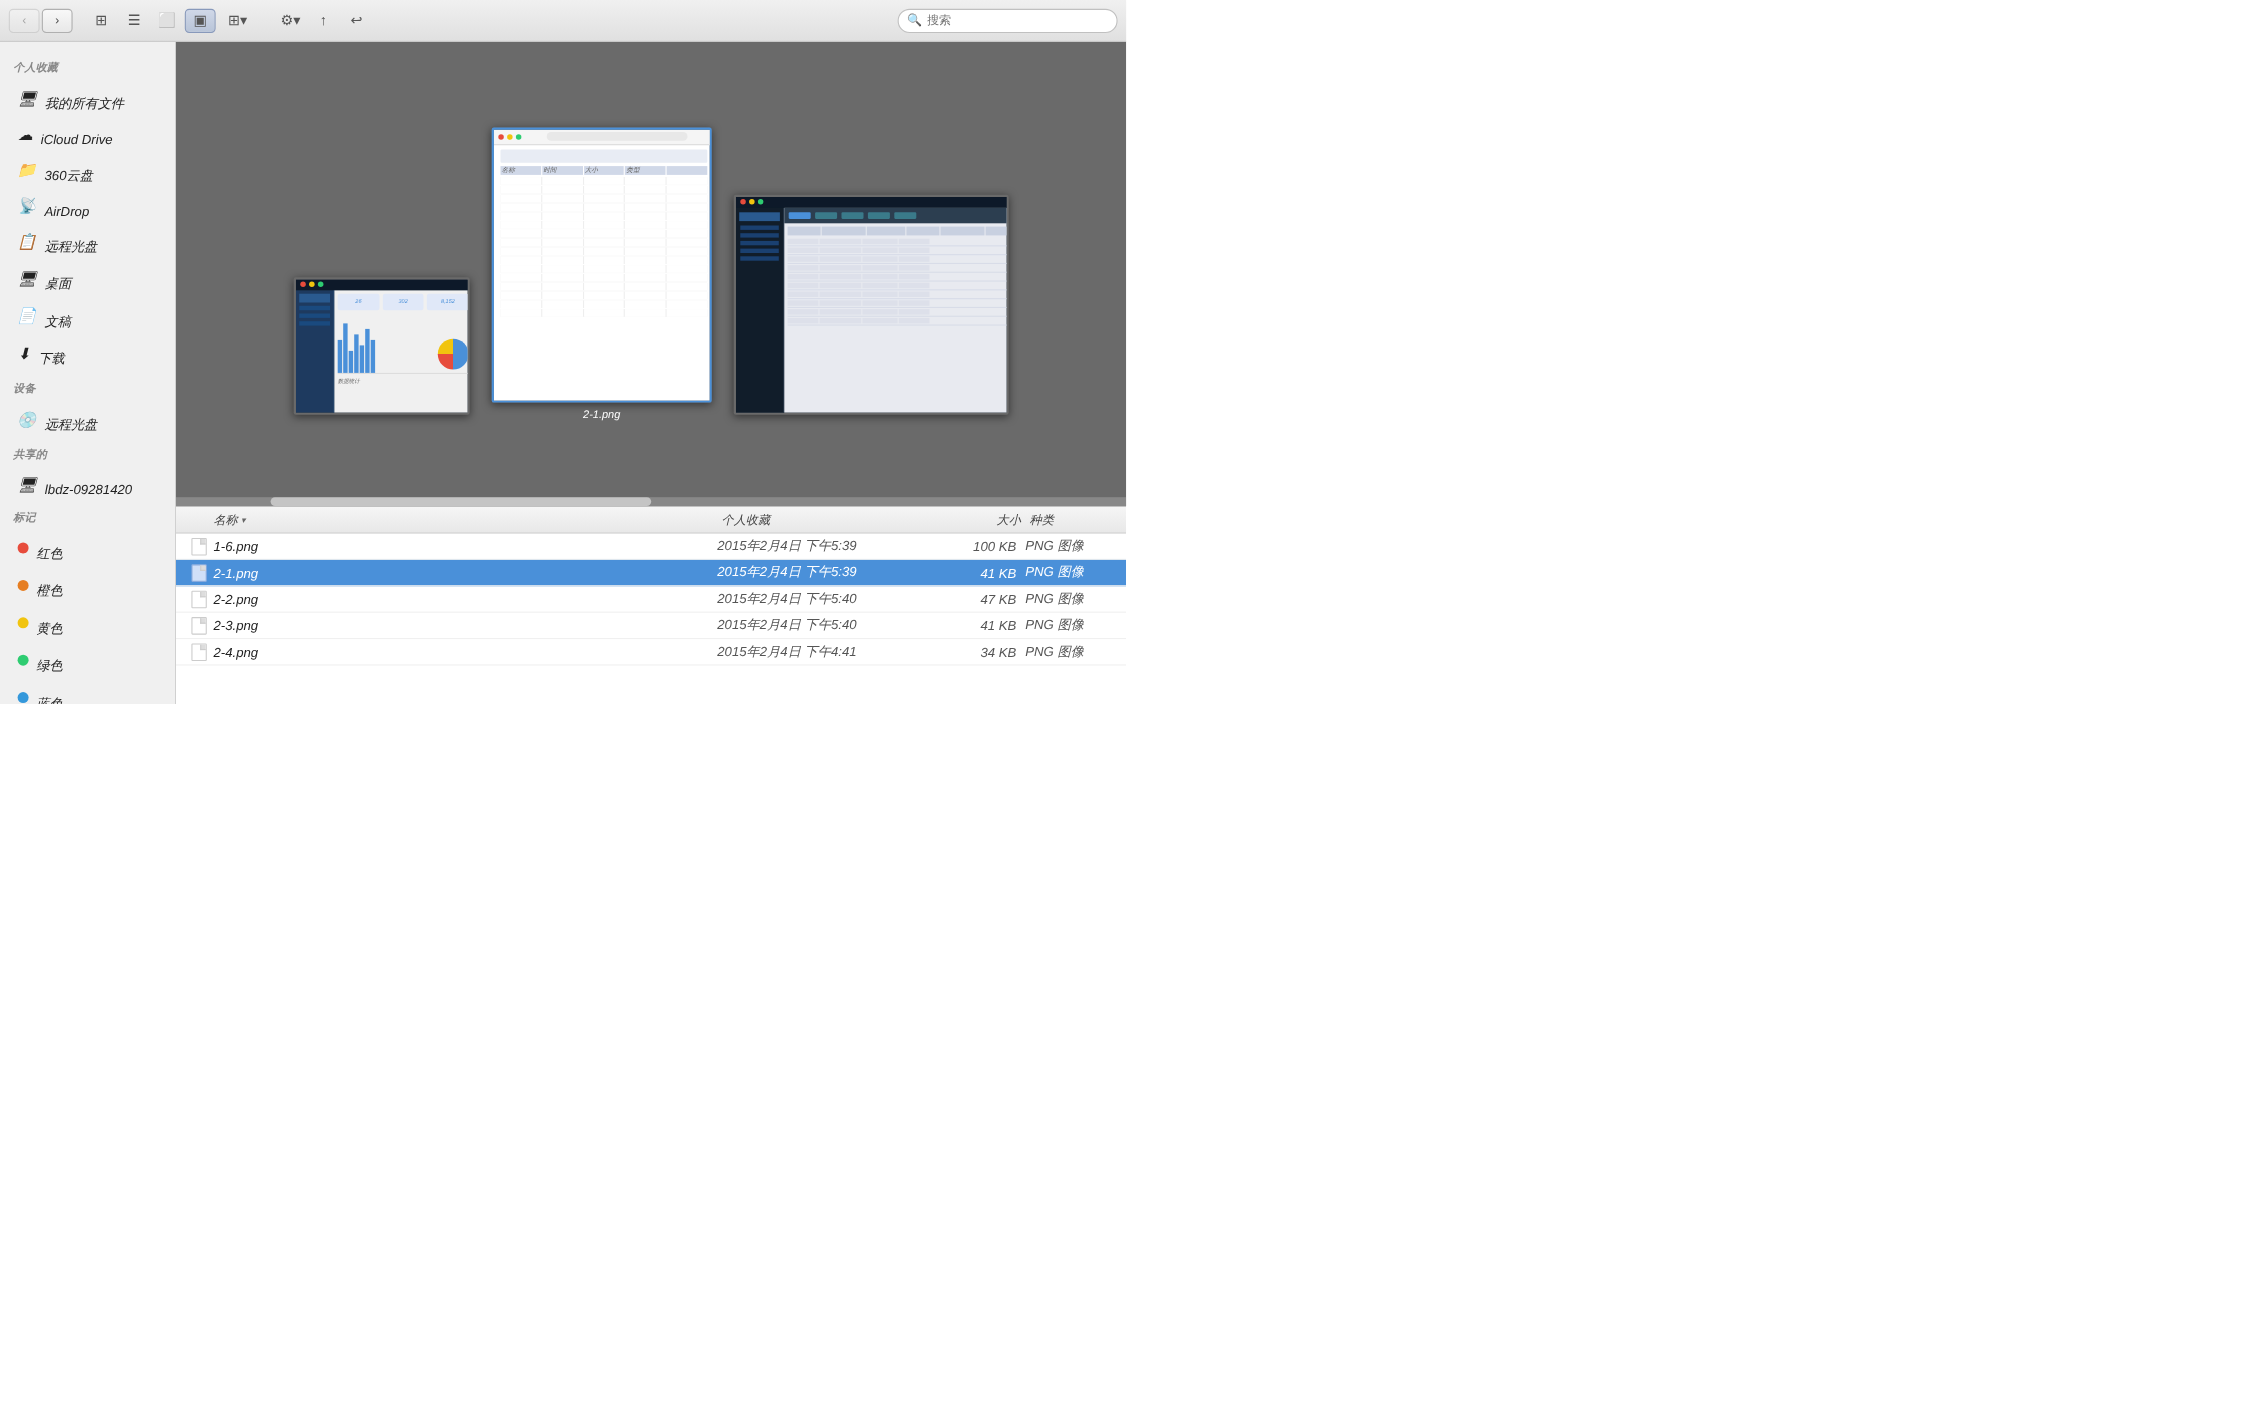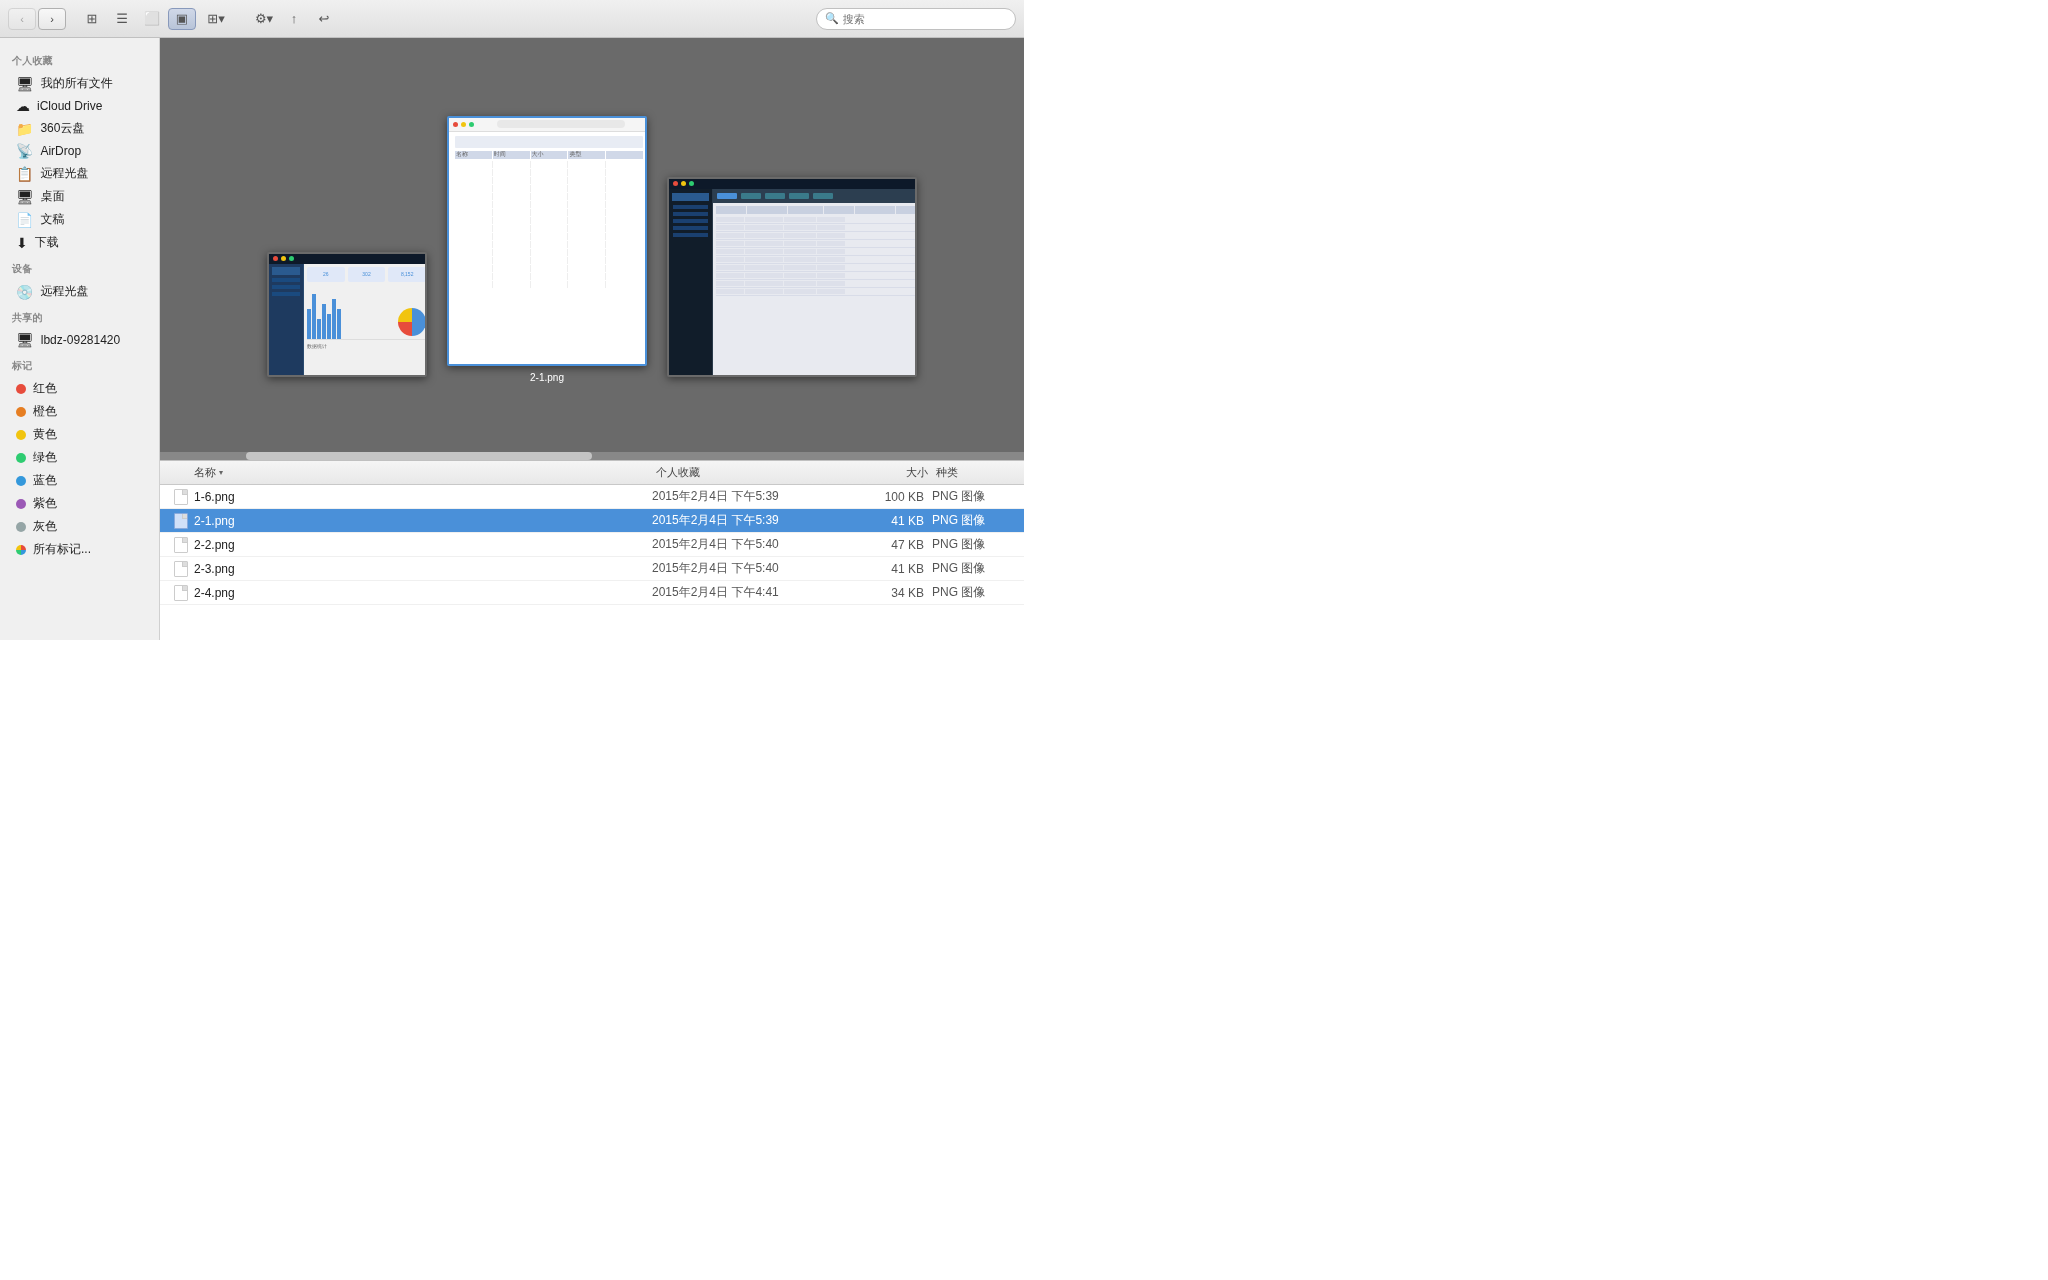--- a/index.html
+++ b/index.html
@@ -89,20 +89,21 @@
       background: transparent;
       flex: 1;
     }
     .search-icon-sym { font-size: 11px; color: #888; }
 
     
     .main-layout {
       display: flex;
       flex: 1;
       overflow: hidden;
+      font-style: italic;
     }
 
     
     .sidebar {
       width: 160px;
       background: #f0f0f0;
       border-right: 1px solid #d0d0d0;
       overflow-y: auto;
       flex-shrink: 0;
       padding-top: 8px;
@@ -120,21 +121,21 @@
       align-items: center;
       padding: 3px 12px;
       gap: 7px;
       cursor: pointer;
       font-size: 12px;
       color: #222;
       border-radius: 4px;
       margin: 0 4px;
     }
     .sidebar-item-icon { font-size: 14px; flex-shrink: 0; }
-    .sidebar-item-label { font-size: 12px; }
+    .sidebar-item-label { font-size: 12px; margin-top: 11px; }
 
     
     .color-dot {
       width: 10px;
       height: 10px;
       border-radius: 50%;
       flex-shrink: 0;
     }
 
     

